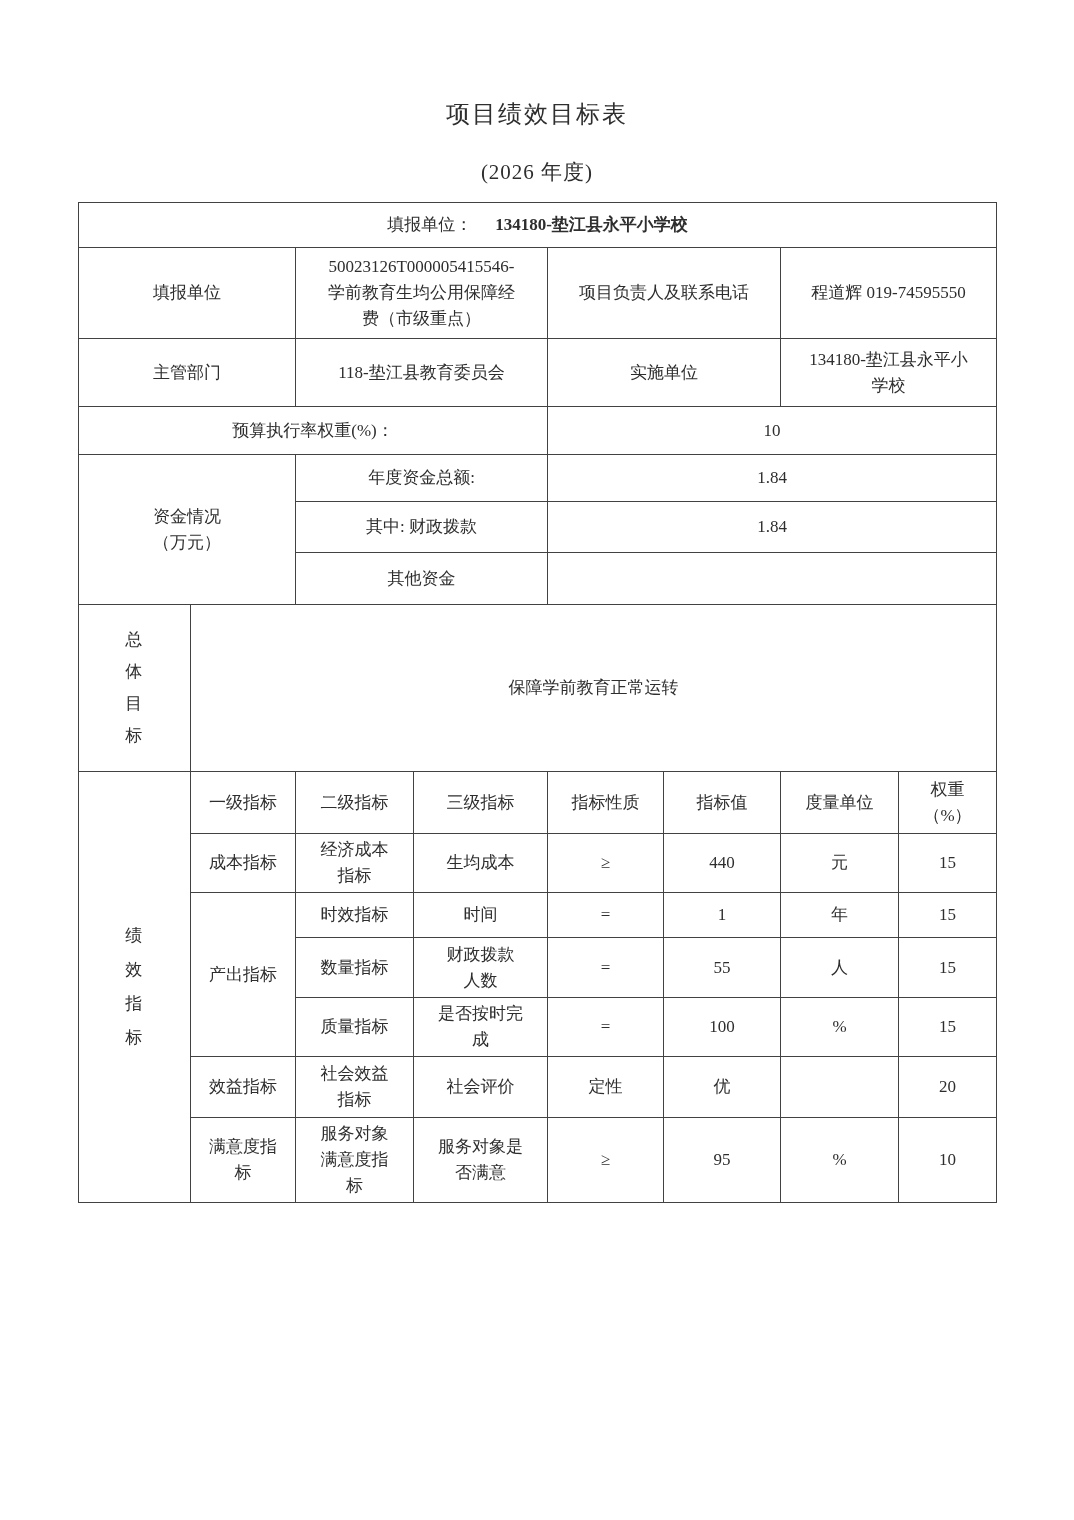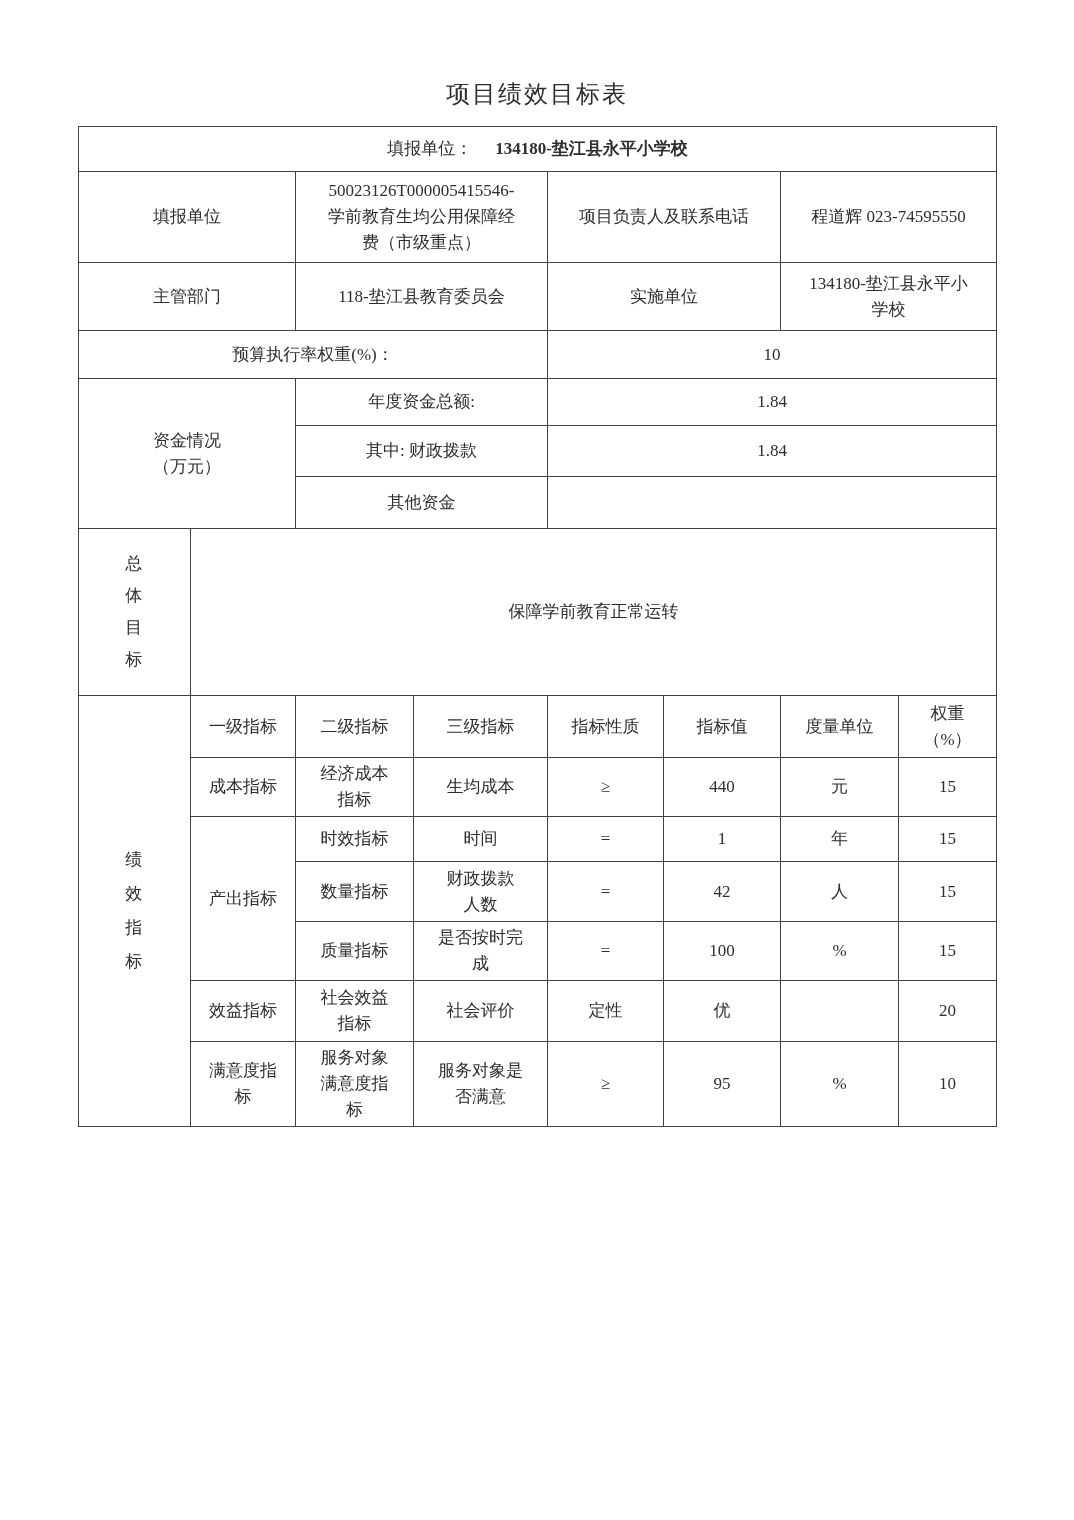--- a/index.html
+++ b/index.html
@@ -14,21 +14,21 @@
     color: #2e2e2e;
     position: relative;
     overflow: hidden;
   }
   .sheet {
     width: 918px;
     margin-left: 78px;
   }
   .doc-title {
     margin: 0;
-    padding-top: 80px;
+    padding-top: 100px;
     font-size: 24px;
     font-weight: normal;
     letter-spacing: 2px;
     text-align: center;
     line-height: 28px;
   }
   .doc-subtitle {
     margin: 0;
     padding-top: 32px;
     font-size: 21px;
@@ -64,20 +64,21 @@
   }
   .lh32 { line-height: 32px; }
   .lh34 { line-height: 34px; }
   .unit-gap { margin-left: 23px; font-weight: bold; }
 </style>
 </head>
 <body>
 
 <div class="sheet">
   <h1 class="doc-title">项目绩效目标表</h1>
+  <div class="doc-subtitle">(2026 年度)</div>
 
   <table class="main">
     <colgroup>
       <col style="width:112px">
         <col style="width:105px">
         <col style="width:118px">
         <col style="width:134px">
       <col style="width:116px">
         <col style="width:117px">
         <col style="width:118px">
@@ -88,21 +89,21 @@
         <tr style="height:45px">
       <td colspan="8" class="tl pl"><span>填报单位：</span><span class="unit-gap">134180-垫江县永平小学校</span></td>
     </tr>
 
     <tr style="height:91px">
       <td colspan="2">填报单位</td>
       <td colspan="2" class="tl">50023126T000005415546-
 学前教育生均公用保障经
 费（市级重点）</td>
       <td colspan="2">项目负责人及联系电话</td>
-      <td colspan="2" class="tl">程道辉 023-74595550</td>
+      <td colspan="2" class="tl">程道辉 019-74595550</td>
     </tr>
 
     <tr style="height:68px">
       <td colspan="2">主管部门</td>
       <td colspan="2" class="tl">118-垫江县教育委员会</td>
       <td colspan="2">实施单位</td>
       <td colspan="2" class="tl">134180-垫江县永平小
 学校</td>
     </tr>
 
@@ -161,21 +162,21 @@
       <td>1</td>
       <td>年</td>
       <td>15</td>
     </tr>
 
     <tr style="height:60px">
       <td class="tl">数量指标</td>
       <td class="tl">财政拨款
 人数</td>
       <td>=</td>
-      <td>42</td>
+      <td>55</td>
       <td>人</td>
       <td>15</td>
     </tr>
 
     <tr style="height:59px">
       <td class="tl">质量指标</td>
       <td class="tl">是否按时完
 成</td>
       <td>=</td>
       <td>100</td>

